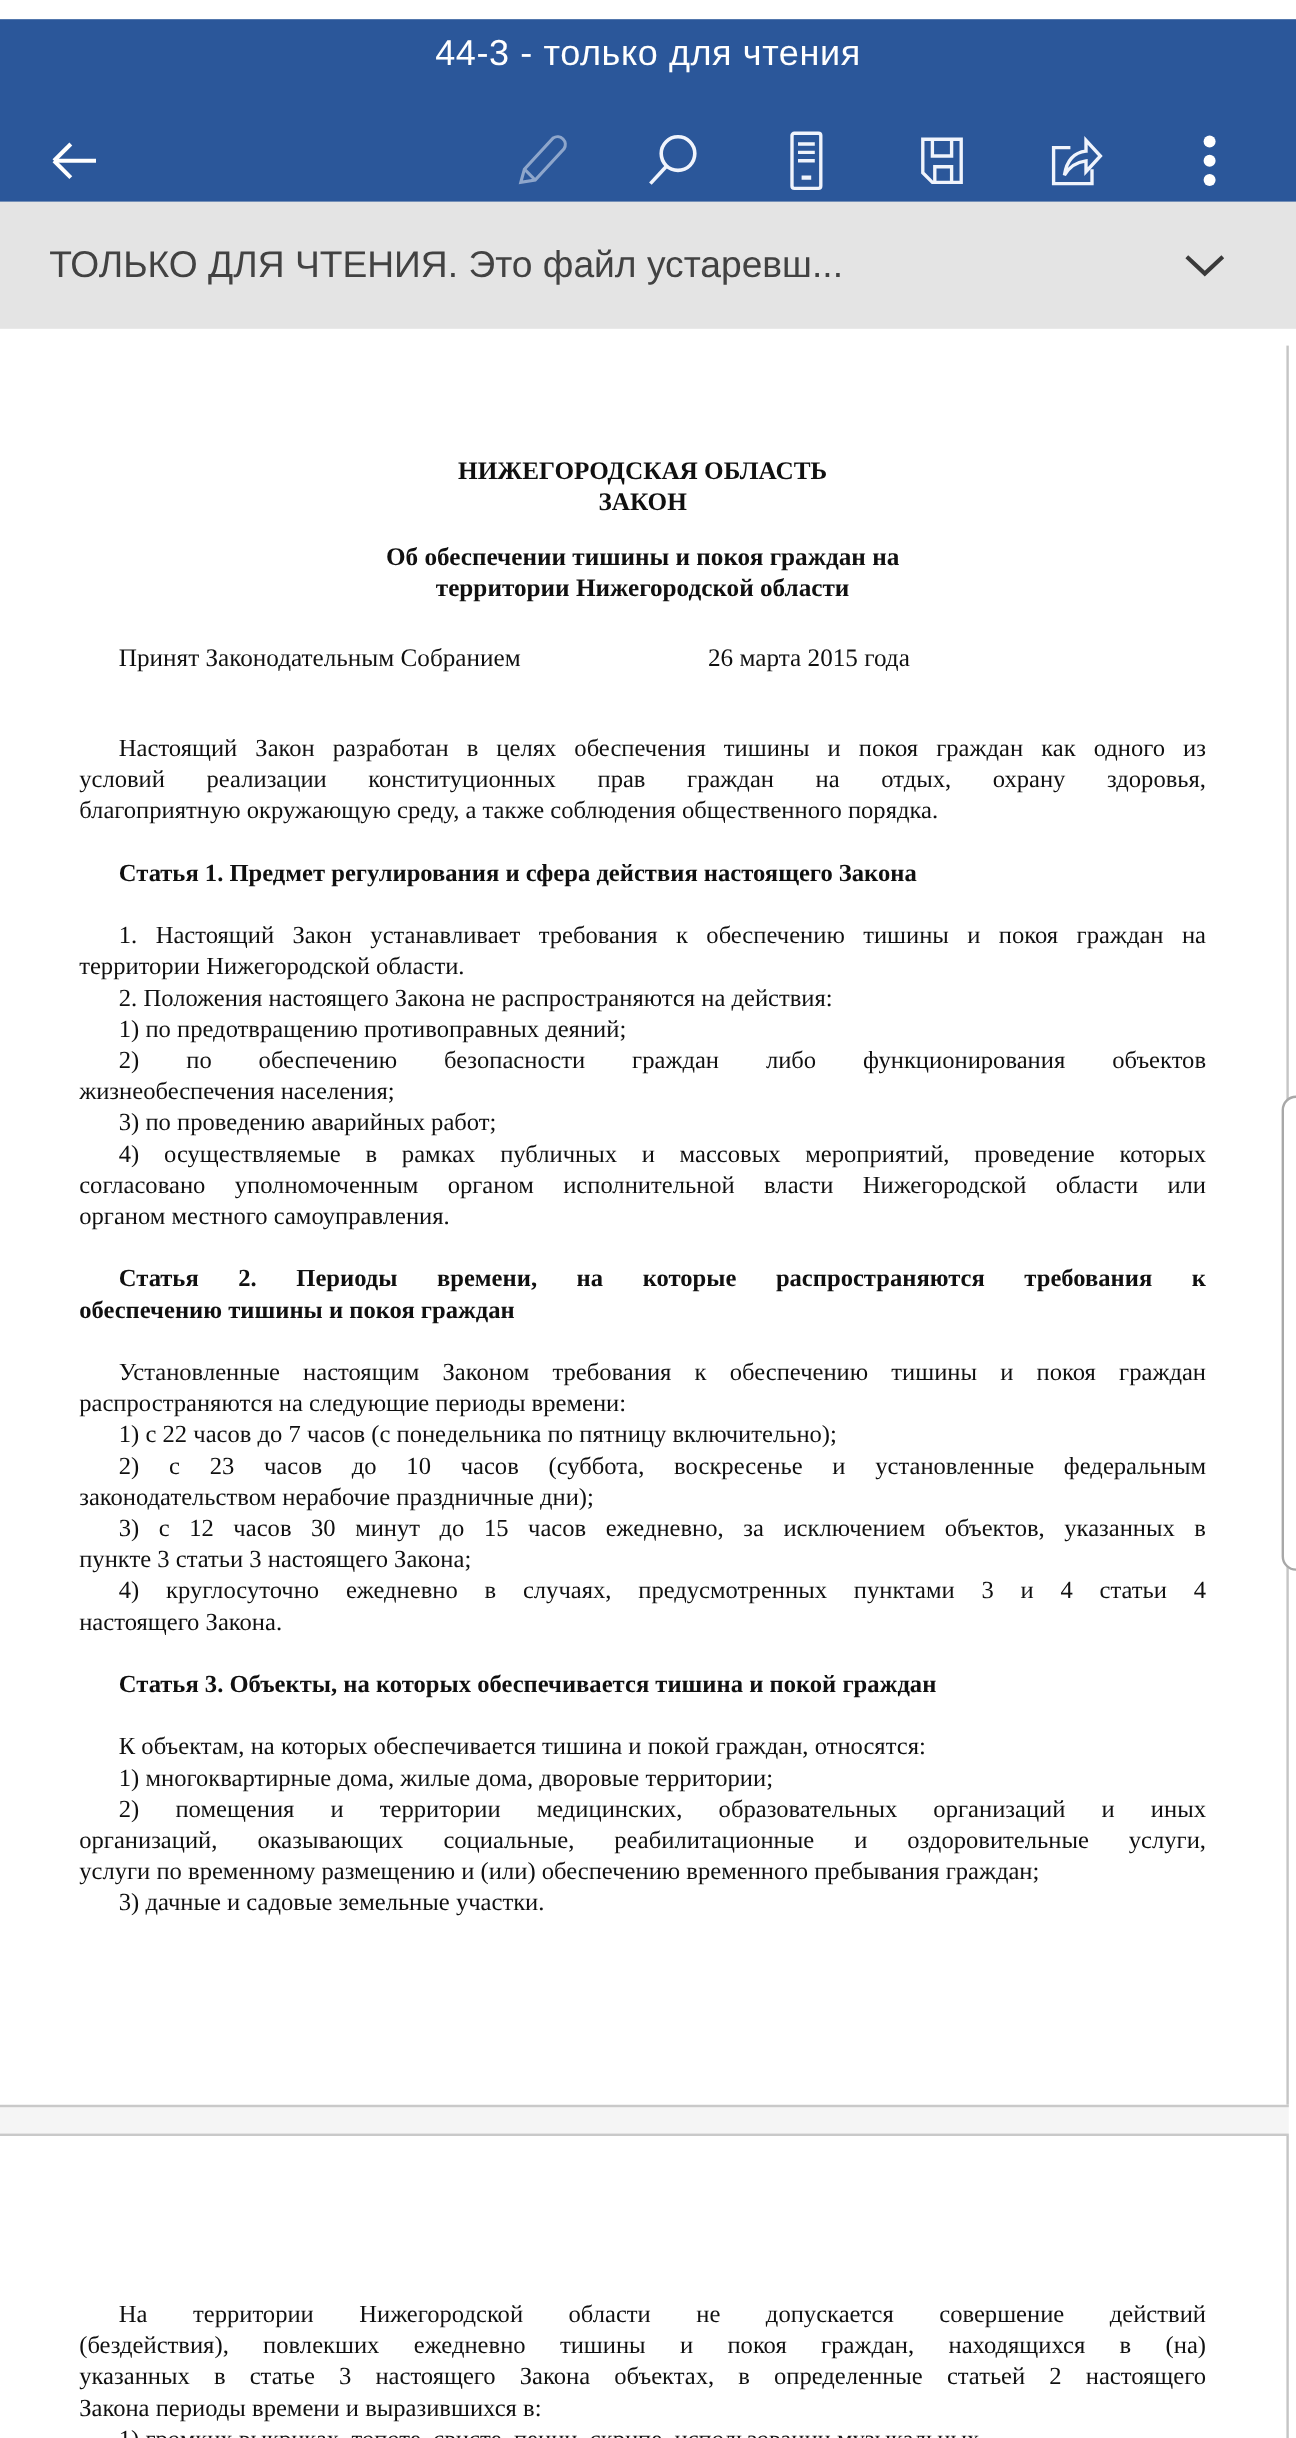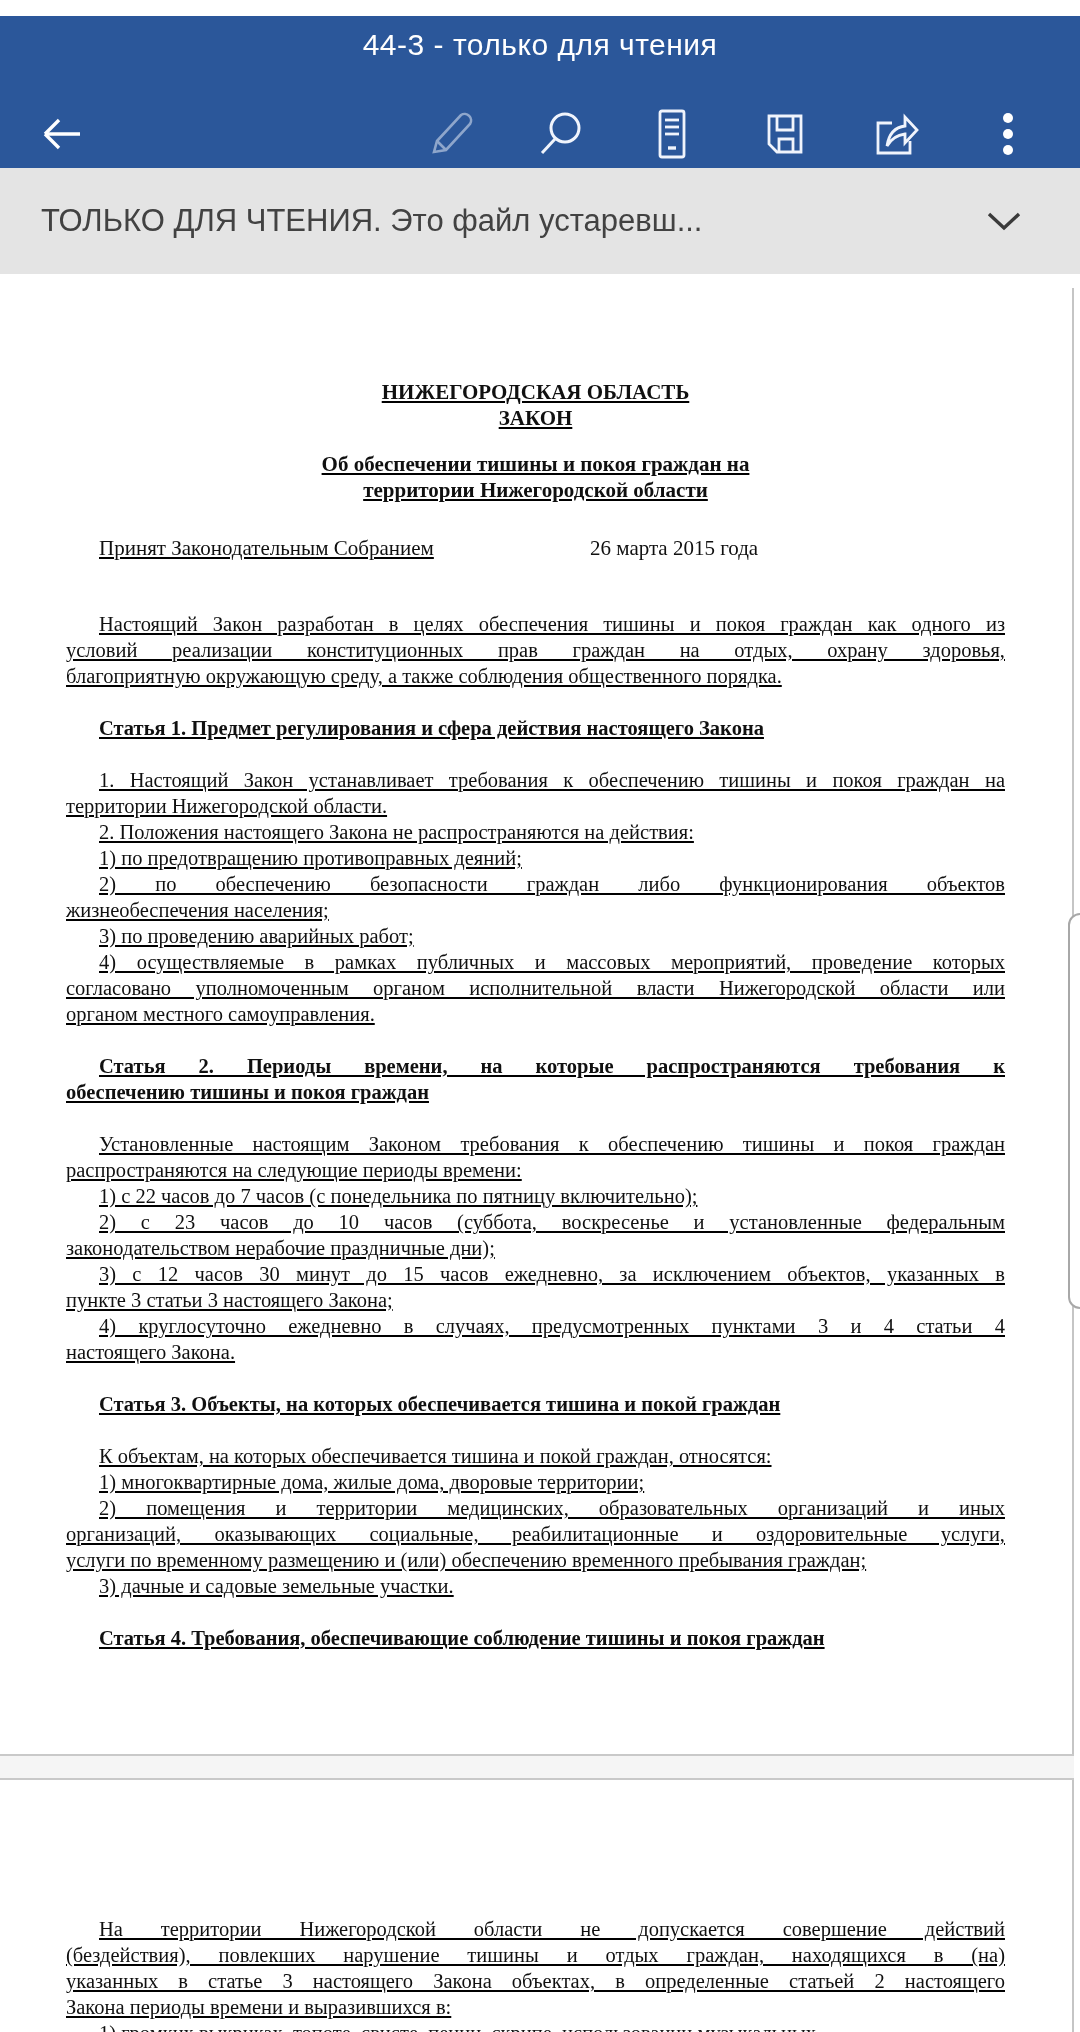--- a/index.html
+++ b/index.html
@@ -34,21 +34,21 @@
     position:absolute; left:0; top:168px; width:1080px; height:106px;
     background:#e4e4e4; display:flex; align-items:center;
   }
   .ro-text {
     margin-left:41px; font-size:31px; color:#424242; font-weight:400;
     white-space:nowrap; overflow:hidden; max-width:900px;
   }
   .ro-chevron { position:absolute; left:985px; top:42px; width:38px; height:22px; }
 
   
-  .doc-scroll { position:absolute; left:0; top:288px; width:978px; height:1744px;text-decoration:underline; }
+  .doc-scroll { position:absolute; left:0; top:288px; width:978px; height:1744px; }
   .page {
     background:#ffffff; width:1074px; border-right:2px solid #c5c5c5;
     font-family:"Liberation Serif","DejaVu Serif",serif; color:#101010;
     overflow:hidden;
   }
   .page-1 { height:1466px; padding:91px 67px 0 66px; }
   .page-gap {
     width:1074px; height:26px; background:#f5f5f5;
     border-top:2px solid #c9c9c9; border-bottom:2px solid #c9c9c9;
   }
@@ -229,33 +229,30 @@
           <div class="ln fi">1) многоквартирные дома, жилые дома, дворовые территории;</div>
         </div>
         <div class="blk bd">
           <div class="ln fi jl">2) помещения и территории медицинских, образовательных организаций и иных</div>
           <div class="ln jl">организаций, оказывающих социальные, реабилитационные и оздоровительные услуги,</div>
           <div class="ln">услуги по временному размещению и (или) обеспечению временного пребывания граждан;</div>
         </div>
         <div class="blk bd">
           <div class="ln fi">3) дачные и садовые земельные участки.</div>
         </div>
-        <div class="blk hd">
-          <div class="ln fi">Статья 4. Требования, обеспечивающие соблюдение тишины и покоя граждан</div>
-        </div>
       </div>
   </div>
 
   <div class="page-gap"></div>
 
   <div class="page page-2">
     <div class="blocks" style="margin-top:0" id="page2-blocks">
         <div class="blk bd">
           <div class="ln fi jl">На территории Нижегородской области не допускается совершение действий</div>
-          <div class="ln jl">(бездействия), повлекших нарушение тишины и отдых граждан, находящихся в (на)</div>
+          <div class="ln jl">(бездействия), повлекших ежедневно тишины и покоя граждан, находящихся в (на)</div>
           <div class="ln jl">указанных в статье 3 настоящего Закона объектах, в определенные статьей 2 настоящего</div>
           <div class="ln">Закона периоды времени и выразившихся в:</div>
         </div>
         <div class="blk bd">
           <div class="ln fi">1) громких выкриках, топоте, свисте, пении, скрипе, использовании музыкальных</div>
         </div>
       </div>
   </div>
 
 </div>

